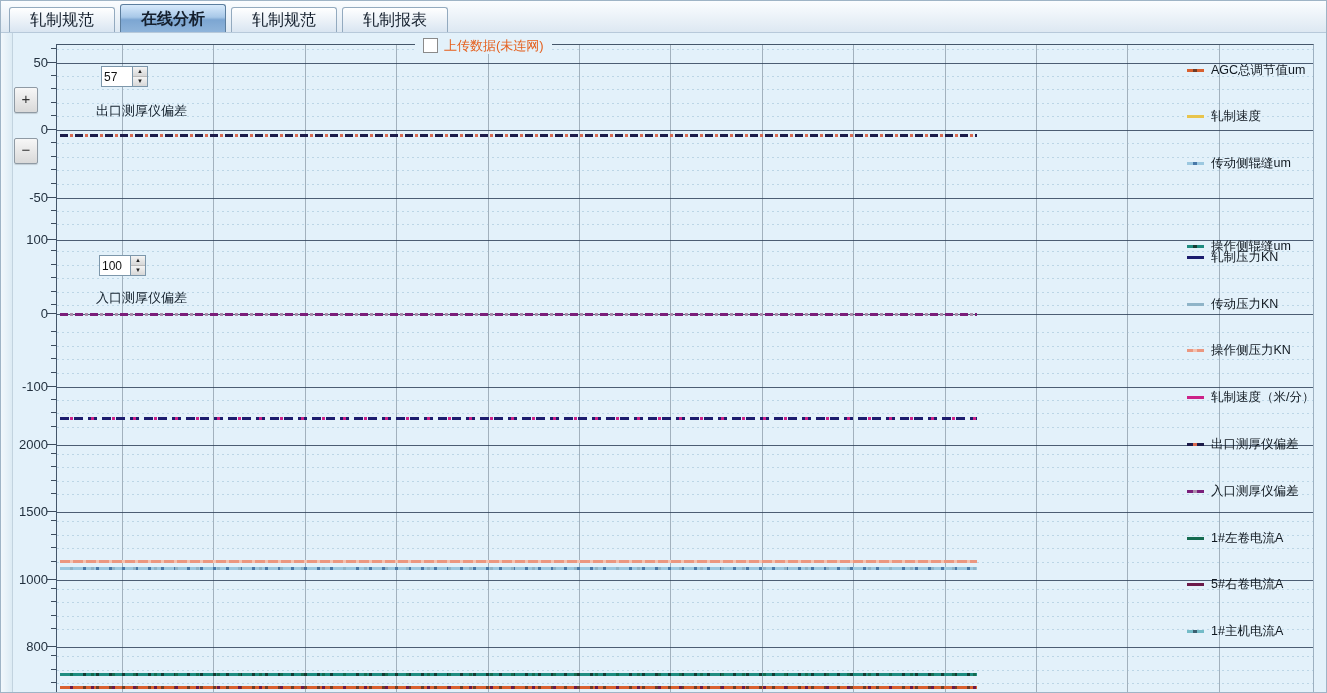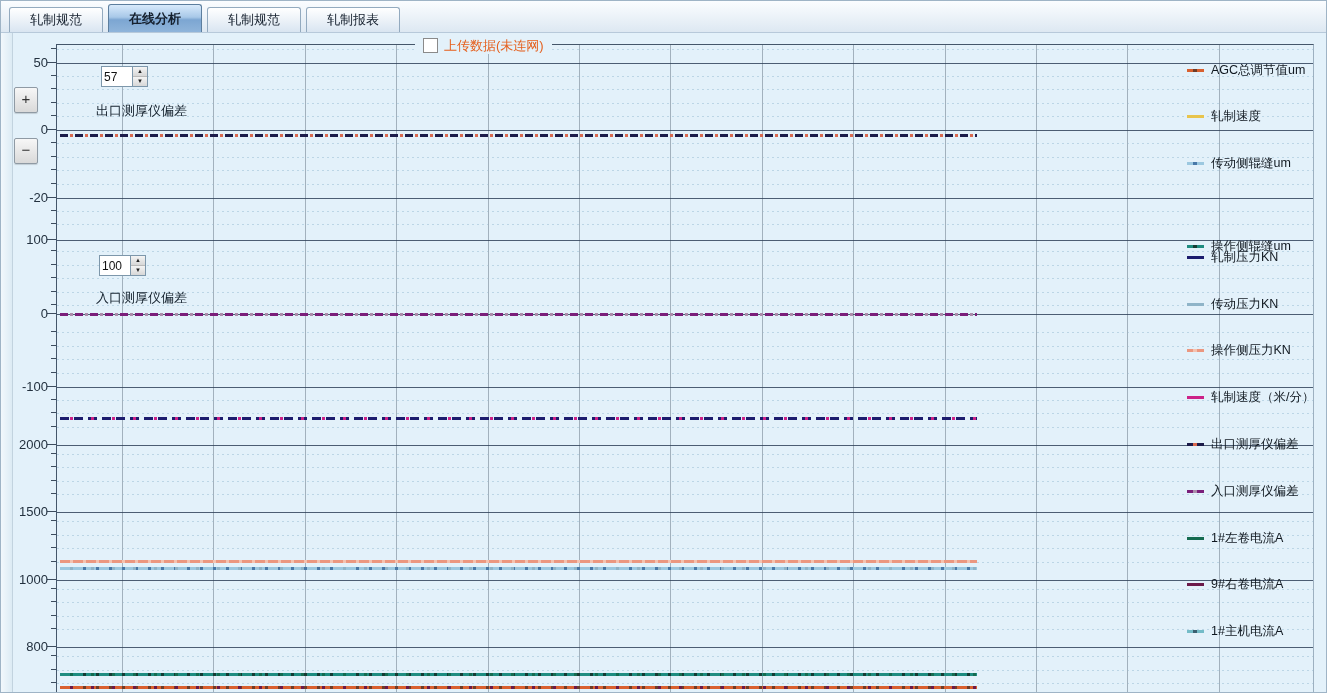--- a/index.html
+++ b/index.html
@@ -10,21 +10,21 @@
   }
   
   #tabbar{
     position:absolute;left:0;top:0;width:1327px;height:32px;
     background:linear-gradient(#fbfdff,#dde8f2);
     border-bottom:1px solid #b7c9da;display:flex;align-items:flex-end;
     padding-left:8px;box-sizing:border-box;z-index:40;
   }
   .tab{
     height:24px;line-height:24px;padding:0 20px;margin-right:5px;
-    font-size:13px;color:#15202e;
+    font-size:16px;color:#15202e;
     background:linear-gradient(#ffffff,#d9e5f1);
     border:1px solid #93aabf;border-bottom:none;
     border-radius:3px 3px 0 0;cursor:default;white-space:nowrap;
   }
   .tab.active{
     height:27px;line-height:27px;
     background:linear-gradient(#d8eafb 0%,#a8c8e8 45%,#7ca6d2 55%,#8fb4da 100%);
     border-color:#5c7e9e;font-weight:bold;
   }
   
@@ -247,21 +247,21 @@
 <div class="tickmark" style="left: 50px; width: 5px; top: 613.5px;"></div>
 <div class="tickmark" style="left: 50px; width: 5px; top: 627px;"></div>
 <div class="tickmark" style="left: 50px; width: 5px; top: 654px;"></div>
 <div class="tickmark" style="left: 50px; width: 5px; top: 667.5px;"></div>
 <div class="tickmark" style="left: 50px; width: 5px; top: 681px;"></div>
 <div class="tickmark" style="left: 46px; width: 9px; top: 60.5px;"></div>
 <div class="ylabel" style="top: 60.5px;">50</div>
 <div class="tickmark" style="left: 46px; width: 9px; top: 128px;"></div>
 <div class="ylabel" style="top: 128px;">0</div>
 <div class="tickmark" style="left: 46px; width: 9px; top: 195.5px;"></div>
-<div class="ylabel" style="top: 195.5px;">-20</div>
+<div class="ylabel" style="top: 195.5px;">-50</div>
 <div class="tickmark" style="left: 46px; width: 9px; top: 238px;"></div>
 <div class="ylabel" style="top: 238px;">100</div>
 <div class="tickmark" style="left: 46px; width: 9px; top: 311.5px;"></div>
 <div class="ylabel" style="top: 311.5px;">0</div>
 <div class="tickmark" style="left: 46px; width: 9px; top: 385px;"></div>
 <div class="ylabel" style="top: 385px;">-100</div>
 <div class="tickmark" style="left: 46px; width: 9px; top: 443.1px;"></div>
 <div class="ylabel" style="top: 443.1px;">2000</div>
 <div class="tickmark" style="left: 46px; width: 9px; top: 510.4px;"></div>
 <div class="ylabel" style="top: 510.4px;">1500</div>
@@ -308,18 +308,18 @@
 <div class="legend-row" style="top: 481.2px;">
     <div class="legend-swatch" style="background: linear-gradient(90deg, rgb(122, 31, 122) 0px, rgb(122, 31, 122) 6px, rgb(171, 140, 171) 6px, rgb(171, 140, 171) 10px, rgb(122, 31, 122) 10px, rgb(122, 31, 122) 17px);"></div>
     <span class="legend-label">入口测厚仪偏差</span>
   </div>
 <div class="legend-row" style="top: 528px;">
     <div class="legend-swatch" style="background: linear-gradient(90deg, rgb(21, 107, 80) 0px, rgb(21, 107, 80) 6px, rgb(21, 107, 80) 6px, rgb(21, 107, 80) 10px, rgb(21, 107, 80) 10px, rgb(21, 107, 80) 17px);"></div>
     <span class="legend-label">1#左卷电流A</span>
   </div>
 <div class="legend-row" style="top: 574.8px;">
     <div class="legend-swatch" style="background: linear-gradient(90deg, rgb(107, 26, 74) 0px, rgb(107, 26, 74) 6px, rgb(107, 26, 74) 6px, rgb(107, 26, 74) 10px, rgb(107, 26, 74) 10px, rgb(107, 26, 74) 17px);"></div>
-    <span class="legend-label">9#右卷电流A</span>
+    <span class="legend-label">5#右卷电流A</span>
   </div>
 <div class="legend-row" style="top: 621.6px;">
     <div class="legend-swatch" style="background: linear-gradient(90deg, rgb(116, 188, 200) 0px, rgb(116, 188, 200) 6px, rgb(58, 96, 112) 6px, rgb(58, 96, 112) 10px, rgb(116, 188, 200) 10px, rgb(116, 188, 200) 17px);"></div>
     <span class="legend-label">1#主机电流A</span>
   </div>
 
 </body></html>

